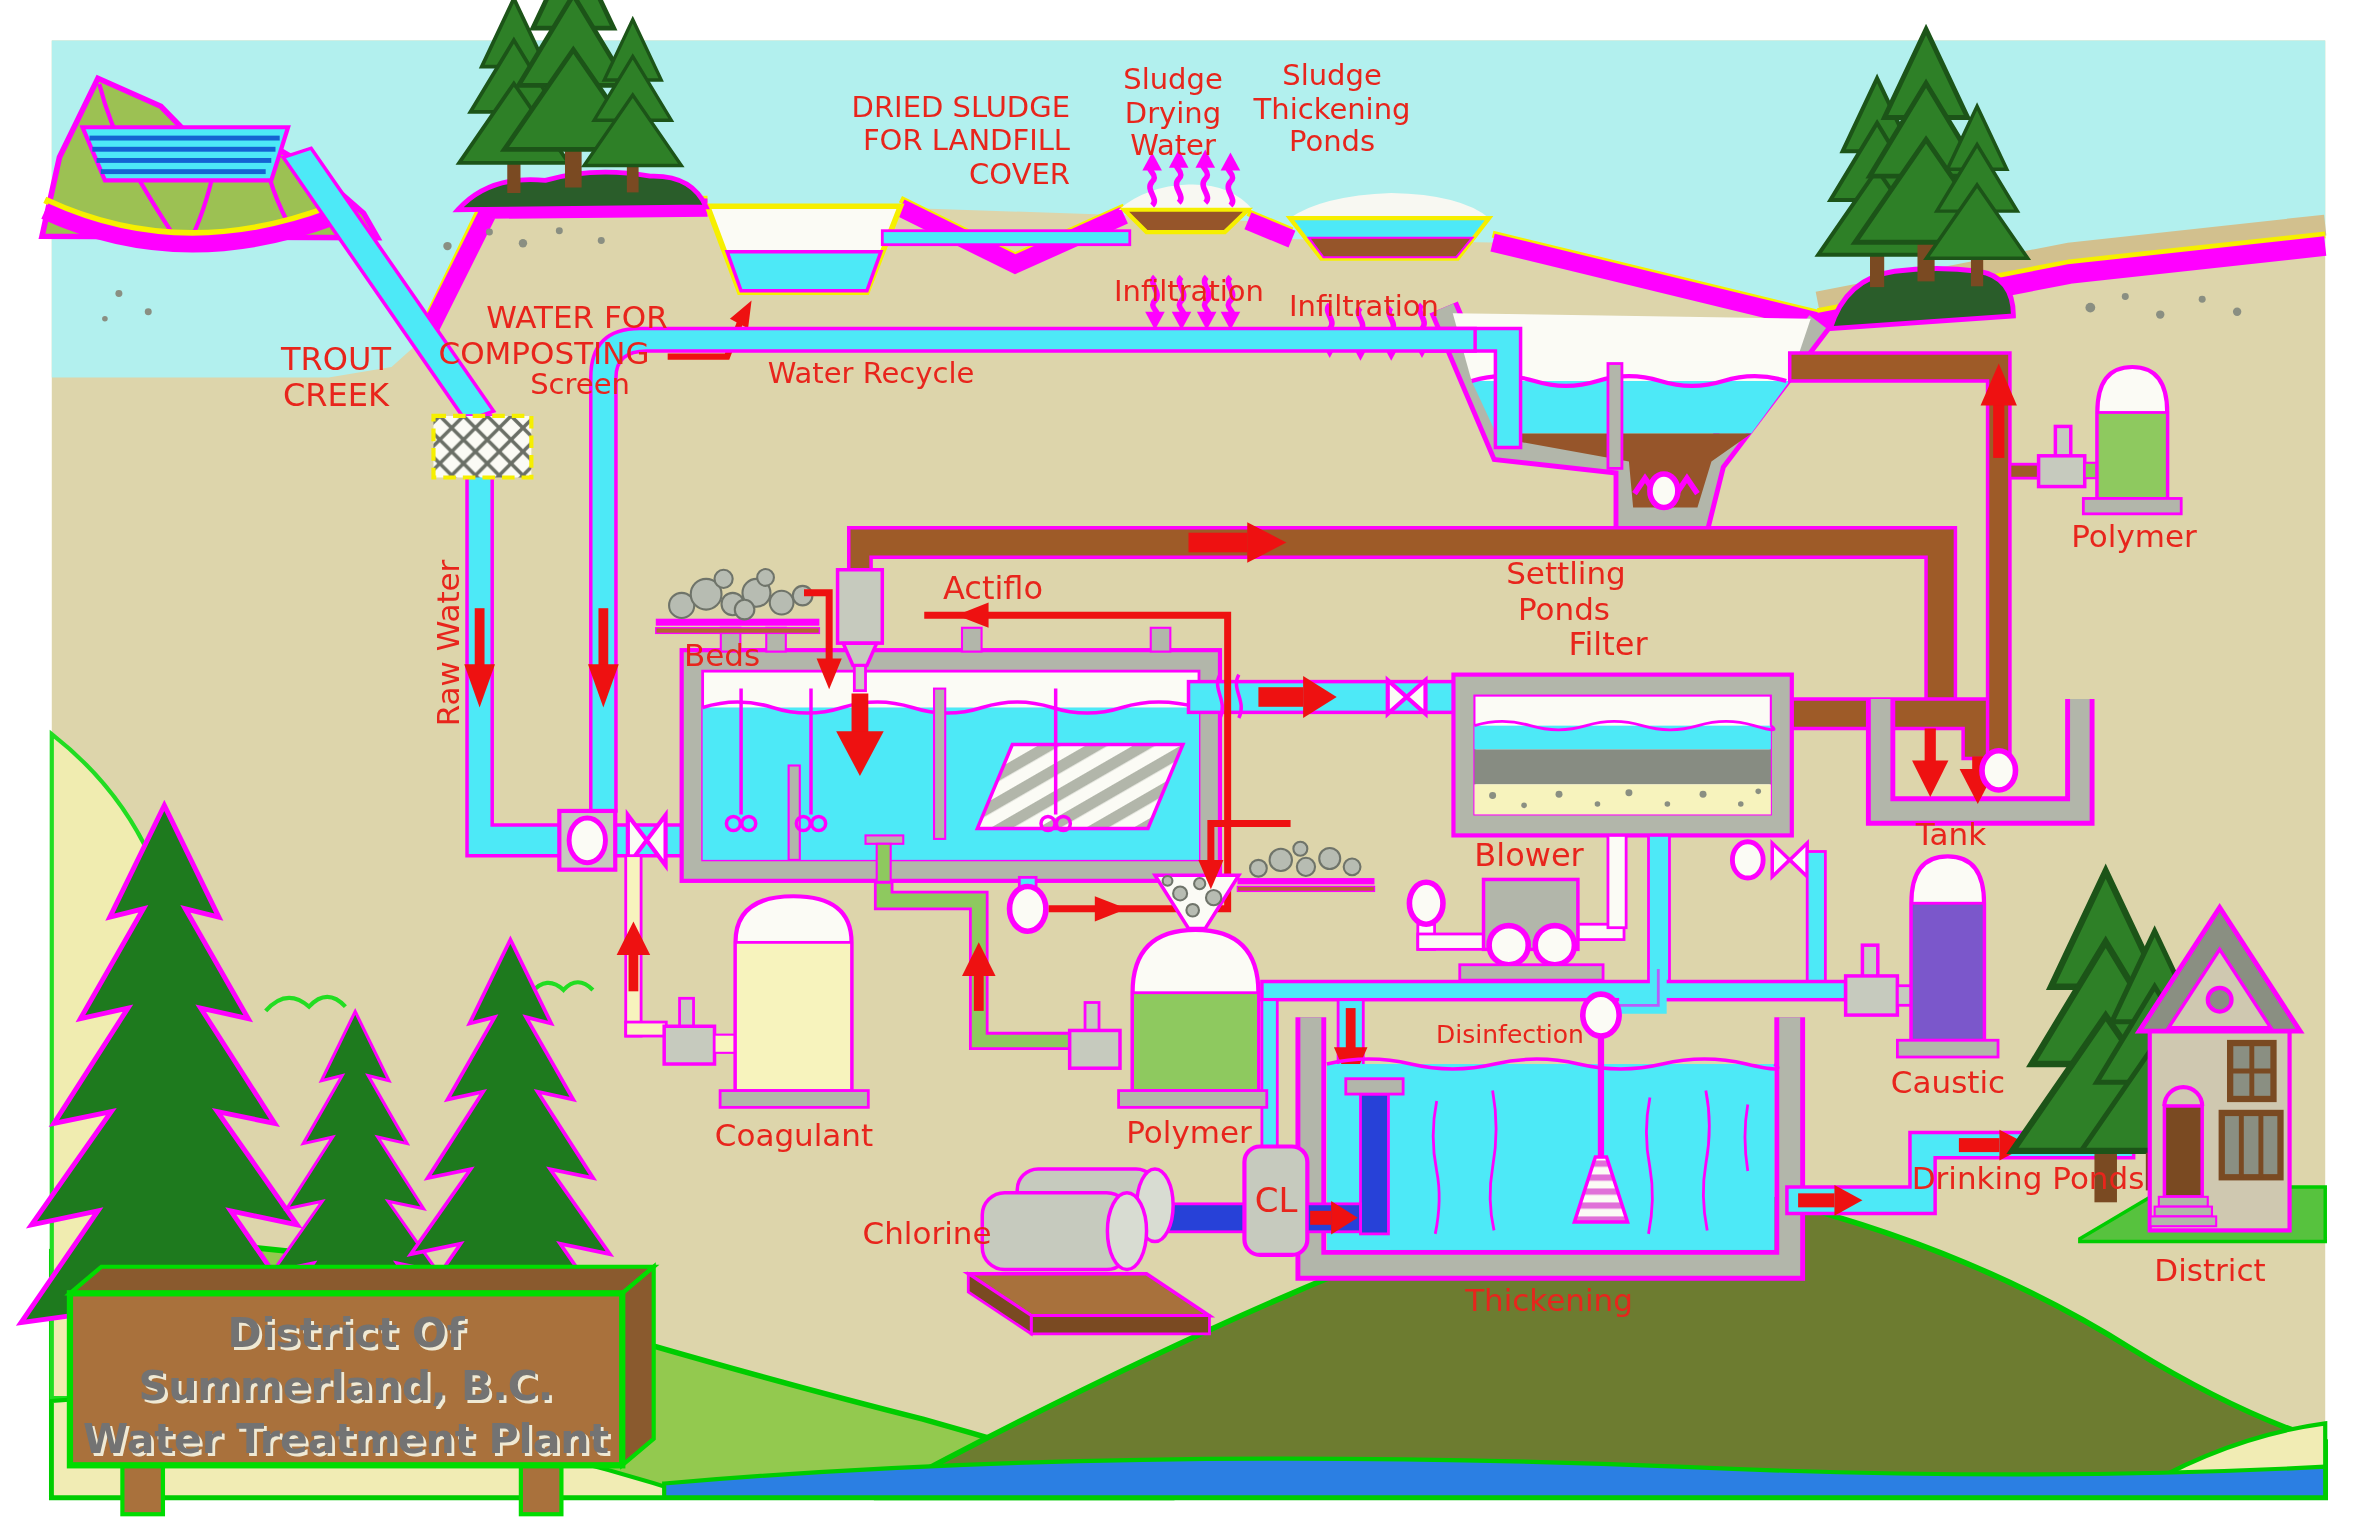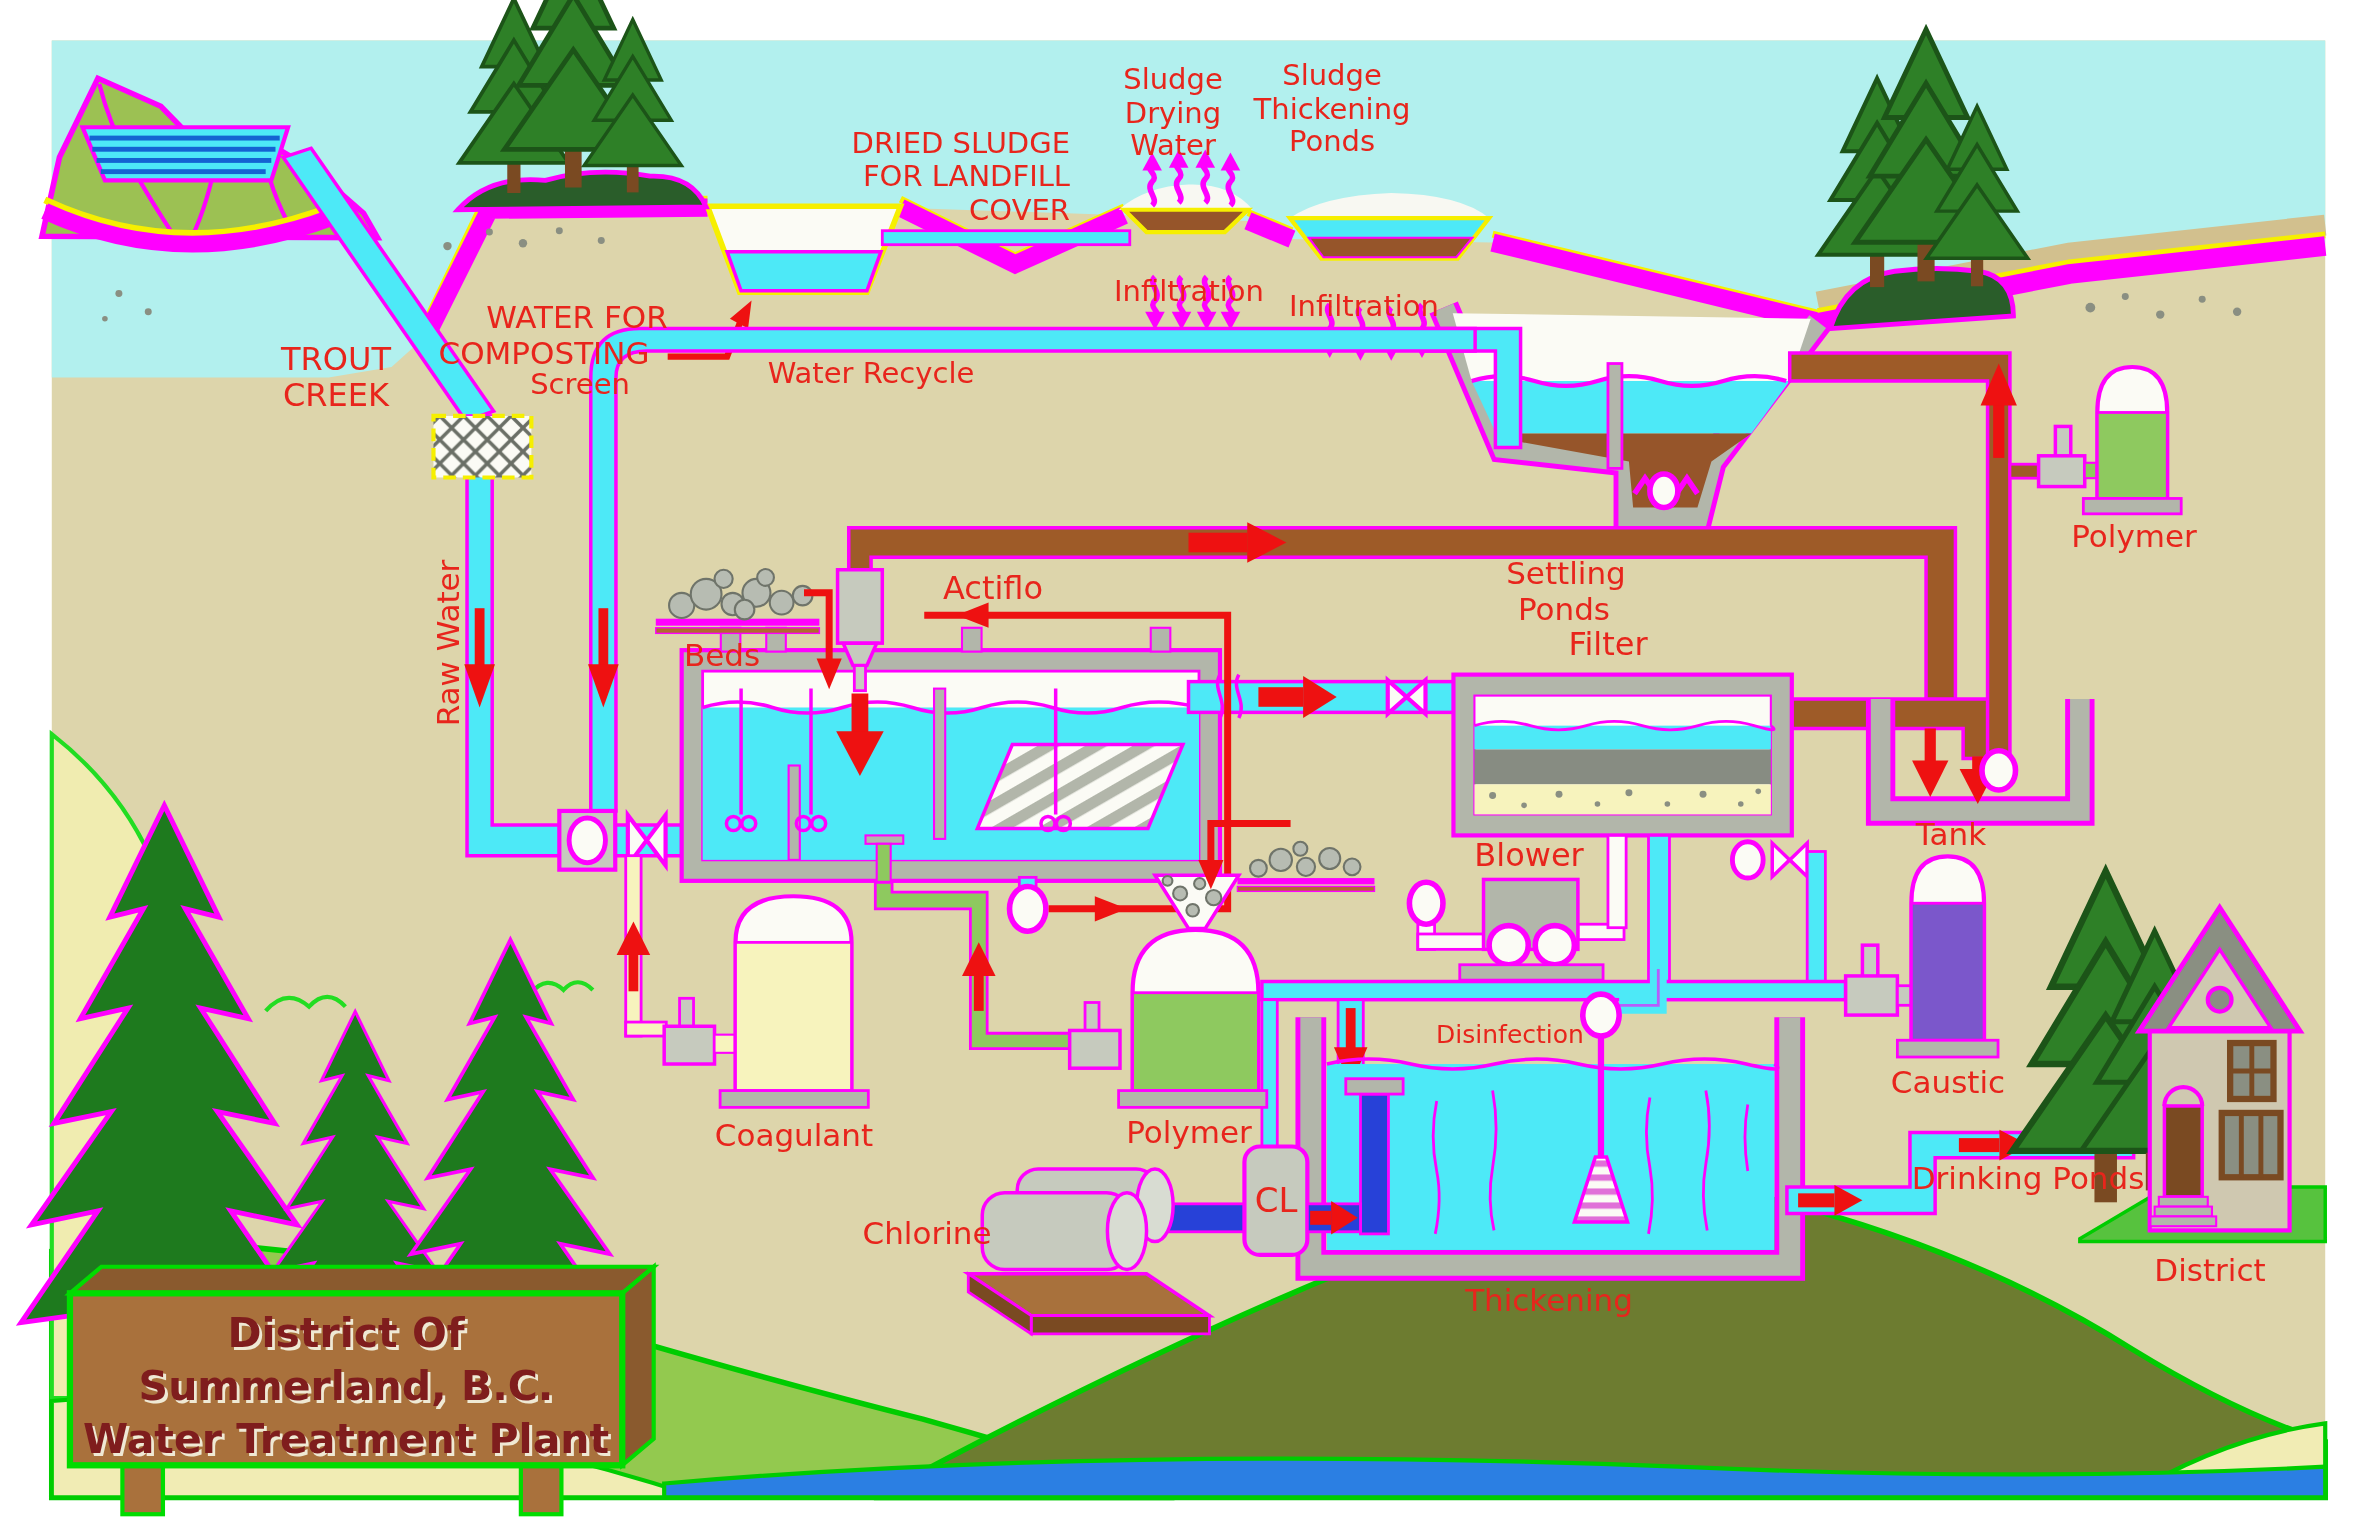--- a/index.html
+++ b/index.html
@@ -1,23 +1,23 @@
 <!DOCTYPE html>
 <html style="font-size:11.2px"><head>
 <meta charset="utf-8">
 <style>
   html,body{margin:0;padding:0;background:#ffffff;}
   #stage{position:relative;width:2377px;height:1538px;overflow:hidden;background:#ffffff;
          font-family:"DejaVu Sans",sans-serif;}
   #stage svg{position:absolute;left:0;top:0;}
   .lbl{position:absolute;transform:translateX(-50%);color:#e8251c;white-space:nowrap;
        font-family:"DejaVu Sans",sans-serif;line-height:1.05;}
-  .lbl-r{position:absolute;transform:translateX(-100%);color:#e8251c;white-space:nowrap;margin-top:36px;}
+  .lbl-r{position:absolute;transform:translateX(-100%);color:#e8251c;white-space:nowrap;}
   .lbl-rot{position:absolute;transform:translate(-50%,-50%) rotate(-90deg);color:#e8251c;white-space:nowrap;}
-  .sign-lbl{position:absolute;transform:translateX(-50%);color:#7f1d1d;white-space:nowrap;
+  .sign-lbl{position:absolute;transform:translateX(-50%);color:#737373;white-space:nowrap;
             font-weight:bold;text-shadow:2.8px 2.8px 0 #efe9d4;}
 </style>
 </head>
 <body>
 
 <div id="stage">
 
 <svg width="2377" height="1538" viewBox="0 0 3400 2200">
 <defs>
   <pattern id="screenHatch" width="34" height="34" patternUnits="userSpaceOnUse">

